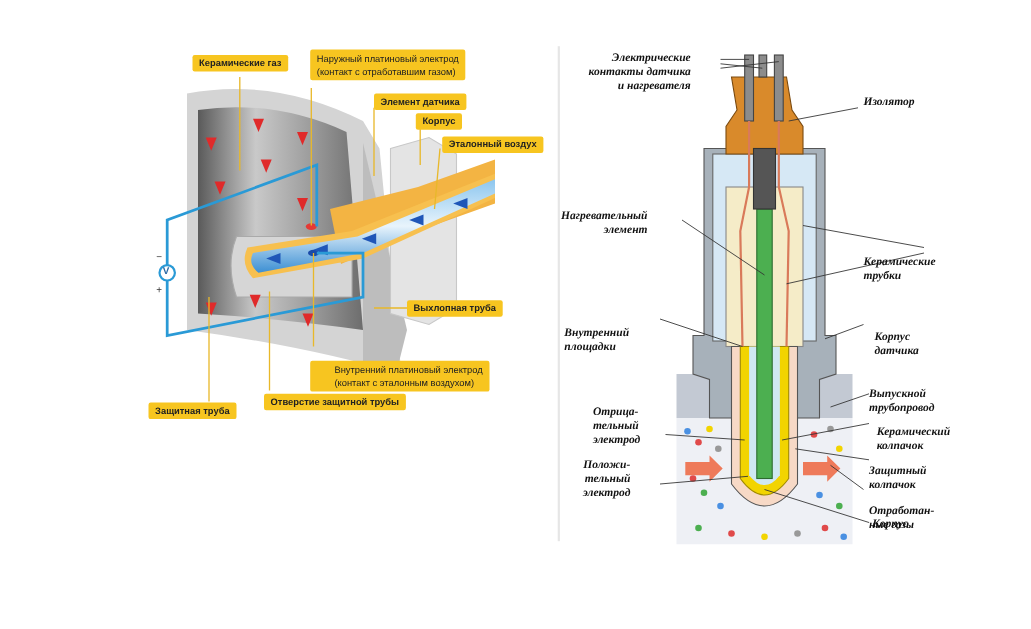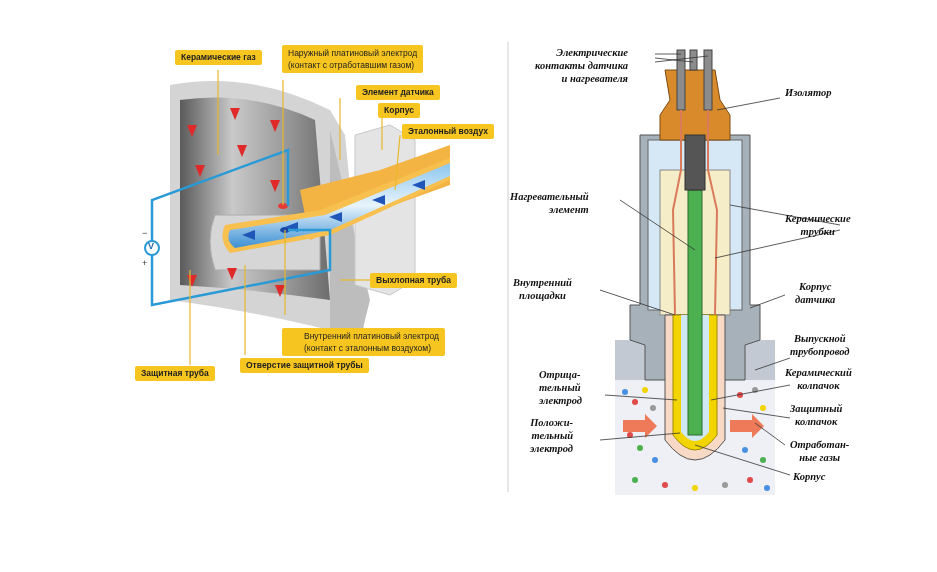--- a/index.html
+++ b/index.html
@@ -4,21 +4,21 @@
 <style>
   html,body{margin:0;padding:0;background:#fff;}
   body{width:937px;height:572px;position:relative;overflow:hidden;font-family:"Liberation Sans",sans-serif;}
   .panel{position:absolute;}
   #left{left:130px;top:40px;width:320px;height:340px;}
   #right{left:505px;top:40px;width:400px;height:455px;}
   .ylabel{position:absolute;background:#f7c520;color:#222;font-family:"Liberation Sans",sans-serif;font-size:8.5px;font-weight:bold;padding:2px 6px;border-radius:2px;white-space:nowrap;line-height:11px;}
   .ylabel.plain{font-weight:normal;line-height:12px;}
   .rlabel{position:absolute;font-family:Liberation Serif, serif;font-style:italic;font-weight:bold;font-size:10.5px;color:#111;line-height:13px;white-space:nowrap;}
   .rlabel.right{text-align:right;}
-  .rlabel.center{text-align:center;}
+  .rlabel.center{margin-top:20px;}
   svg{position:absolute;left:0;top:0;}
   .divider{position:absolute;left:507px;top:42px;width:2px;height:450px;background:#e6e6e6;}
 </style>
 </head>
 <body>
 
 <div id="left" class="panel">
   <svg width="320" height="340" viewBox="0 0 320 340">
     <defs>
       <linearGradient id="pipeG" x1="0" x2="1">
@@ -81,21 +81,21 @@
       <line x1="115" y1="225" x2="115" y2="315"></line>
         <line x1="60" y1="230" x2="60" y2="325"></line>
       <line x1="210" y1="240" x2="240" y2="240"></line>
     </g>
   </svg>
   <div class="ylabel" style="left:45px;top:10px;">Керамические газ</div>
   <div class="ylabel plain" style="left:152px;top:5px;">
     <div>Наружный платиновый электрод</div>
     <div>(контакт с отработавшим газом)</div>
   </div>
-  <div class="ylabel" style="left:210px;top:45px;margin-left:16px;">Элемент датчика</div>
+  <div class="ylabel" style="left:210px;top:45px;">Элемент датчика</div>
   <div class="ylabel" style="left:248px;top:63px;">Корпус</div>
   <div class="ylabel" style="left:272px;top:84px;">Эталонный воздух</div>
   <div class="ylabel" style="left:240px;top:233px;">Выхлопная труба</div>
   <div class="ylabel plain" style="left:152px;top:288px;padding-left:22px;">
     <div>Внутренний платиновый электрод</div>
     <div>(контакт с эталонным воздухом)</div>
   </div>
   <div class="ylabel" style="left:110px;top:318px;">Отверстие  защитной трубы</div>
   <div class="ylabel" style="left:5px;top:326px;">Защитная труба</div>
   <div style="position:absolute;left:18px;top:201px;font-size:9px;font-weight:bold;color:#2a6aa6;">V</div>
@@ -200,21 +200,21 @@
   </div>
   <div class="rlabel center" style="left:285px;top:292px;">
     <div>Выпускной</div>
     <div>трубопровод</div>
   </div>
   <div class="rlabel" style="left:34px;top:328px;">
     <div>Отрица-</div>
     <div>тельный</div>
     <div>электрод</div>
   </div>
-  <div class="rlabel center" style="left:280px;top:326px;">
+  <div class="rlabel center" style="left:292px;top:326px;">
     <div>Керамический</div>
     <div>колпачок</div>
   </div>
   <div class="rlabel center" style="left:285px;top:362px;">
     <div>Защитный</div>
     <div>колпачок</div>
   </div>
   <div class="rlabel right" style="left:25px;top:376px;">
     <div>Положи-</div>
     <div>тельный</div>

